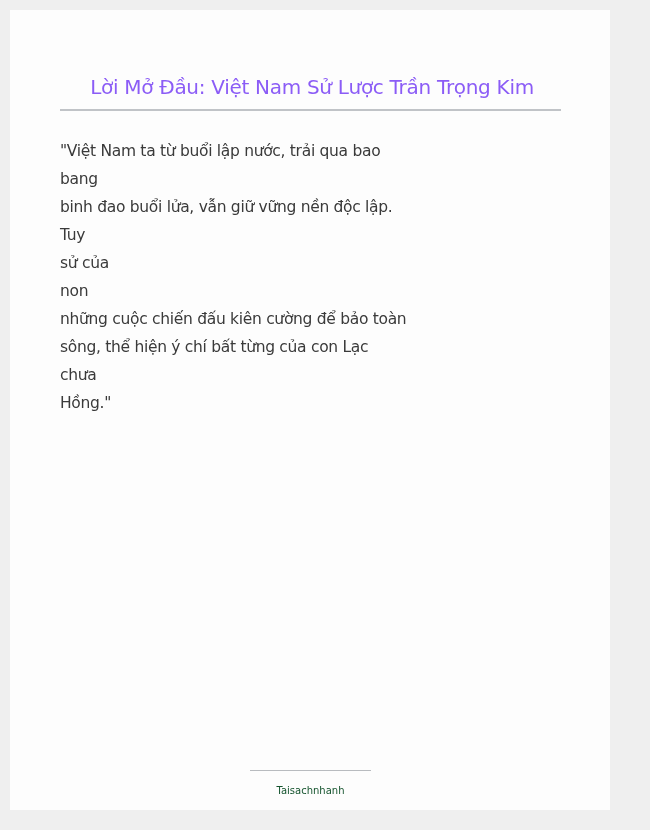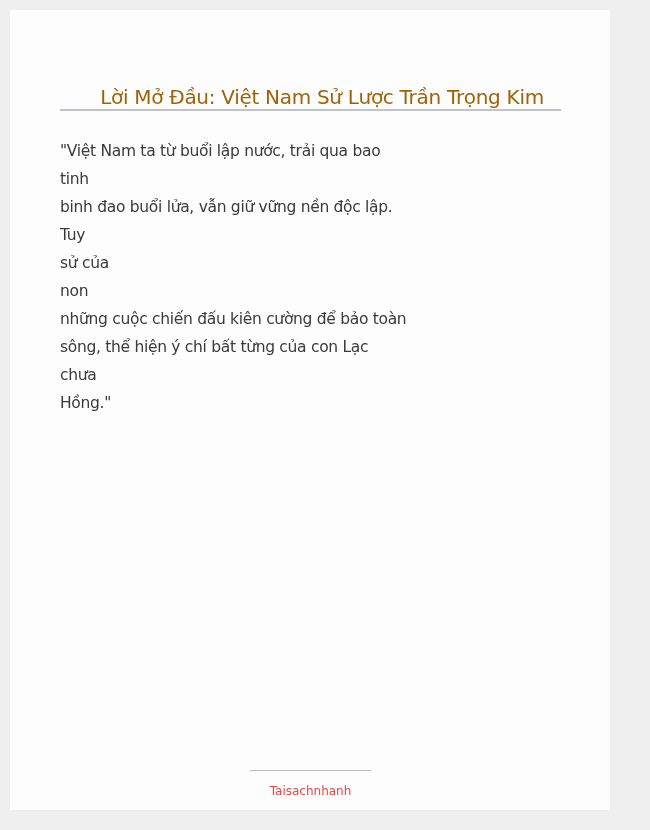--- a/index.html
+++ b/index.html
@@ -22,24 +22,24 @@
       height: 800px;
       background: #fdfdfd;
     }
     .title {
       position: absolute;
       left: 50px;
       top: 60px;
       width: 500px;
       text-align: center;
       font-size: 20px;
-      color: #a16207;
+      color: #8b5cf6;
       line-height: 30px;
       letter-spacing: -0.3px;
-      margin: 12px;
+      margin: 2px;
       font-weight: normal;
     }
     .title-rule {
       position: absolute;
       left: 50px;
       top: 99px;
       width: 501px;
       height: 2px;
       background: #c0c3c7;
     }
@@ -64,35 +64,35 @@
       width: 121px;
       height: 1px;
       background: #b8bbbf;
     }
     .footer-text {
       position: absolute;
       left: 240px;
       top: 770px;
       width: 121px;
       text-align: center;
-      font-size: 12px;
-      color: #ef4444;
+      font-size: 10px;
+      color: #14532d;
       line-height: 22px;
     }
   </style>
 </head>
 <body>
 
 <div class="page">
   <h1 class="title">Lời Mở Đầu: Việt Nam Sử Lược Trần Trọng Kim</h1>
   <div class="title-rule"></div>
 
   <div class="body-text">
     <span class="line">"Việt Nam ta từ buổi lập nước, trải qua bao</span>
-    <span class="line">tinh</span>
+    <span class="line">bang</span>
     <span class="line">binh đao buổi lửa, vẫn giữ vững nền độc lập.</span>
     <span class="line">Tuy</span>
     <span class="line">sử của</span>
     <span class="line">non</span>
     <span class="line">những cuộc chiến đấu kiên cường để bảo toàn</span>
     <span class="line">sông, thể hiện ý chí bất từng của con Lạc</span>
     <span class="line">chưa</span>
     <span class="line">Hồng."</span>
   </div>
 

